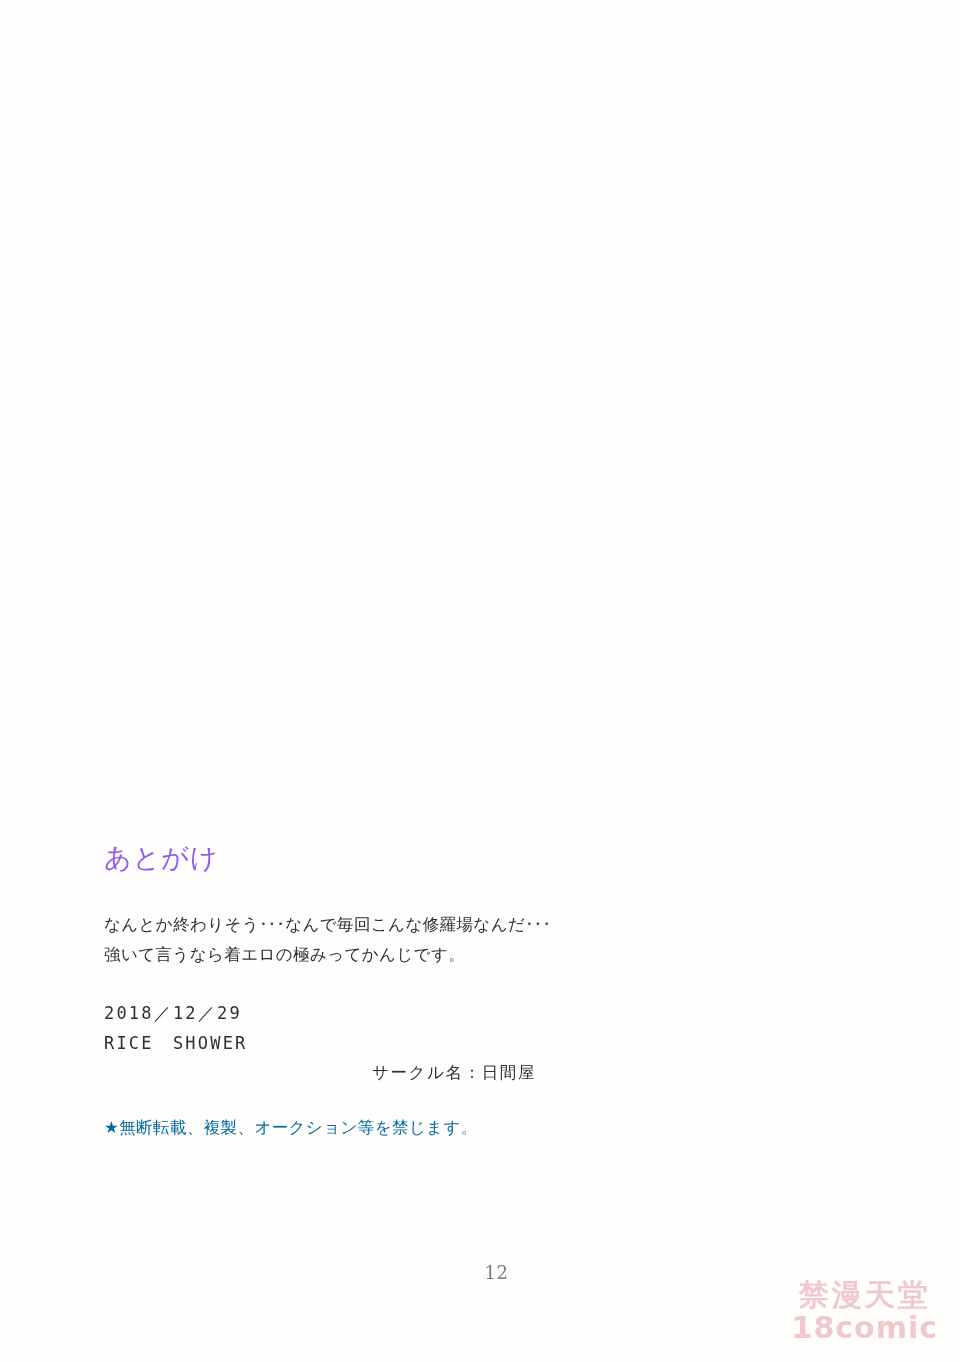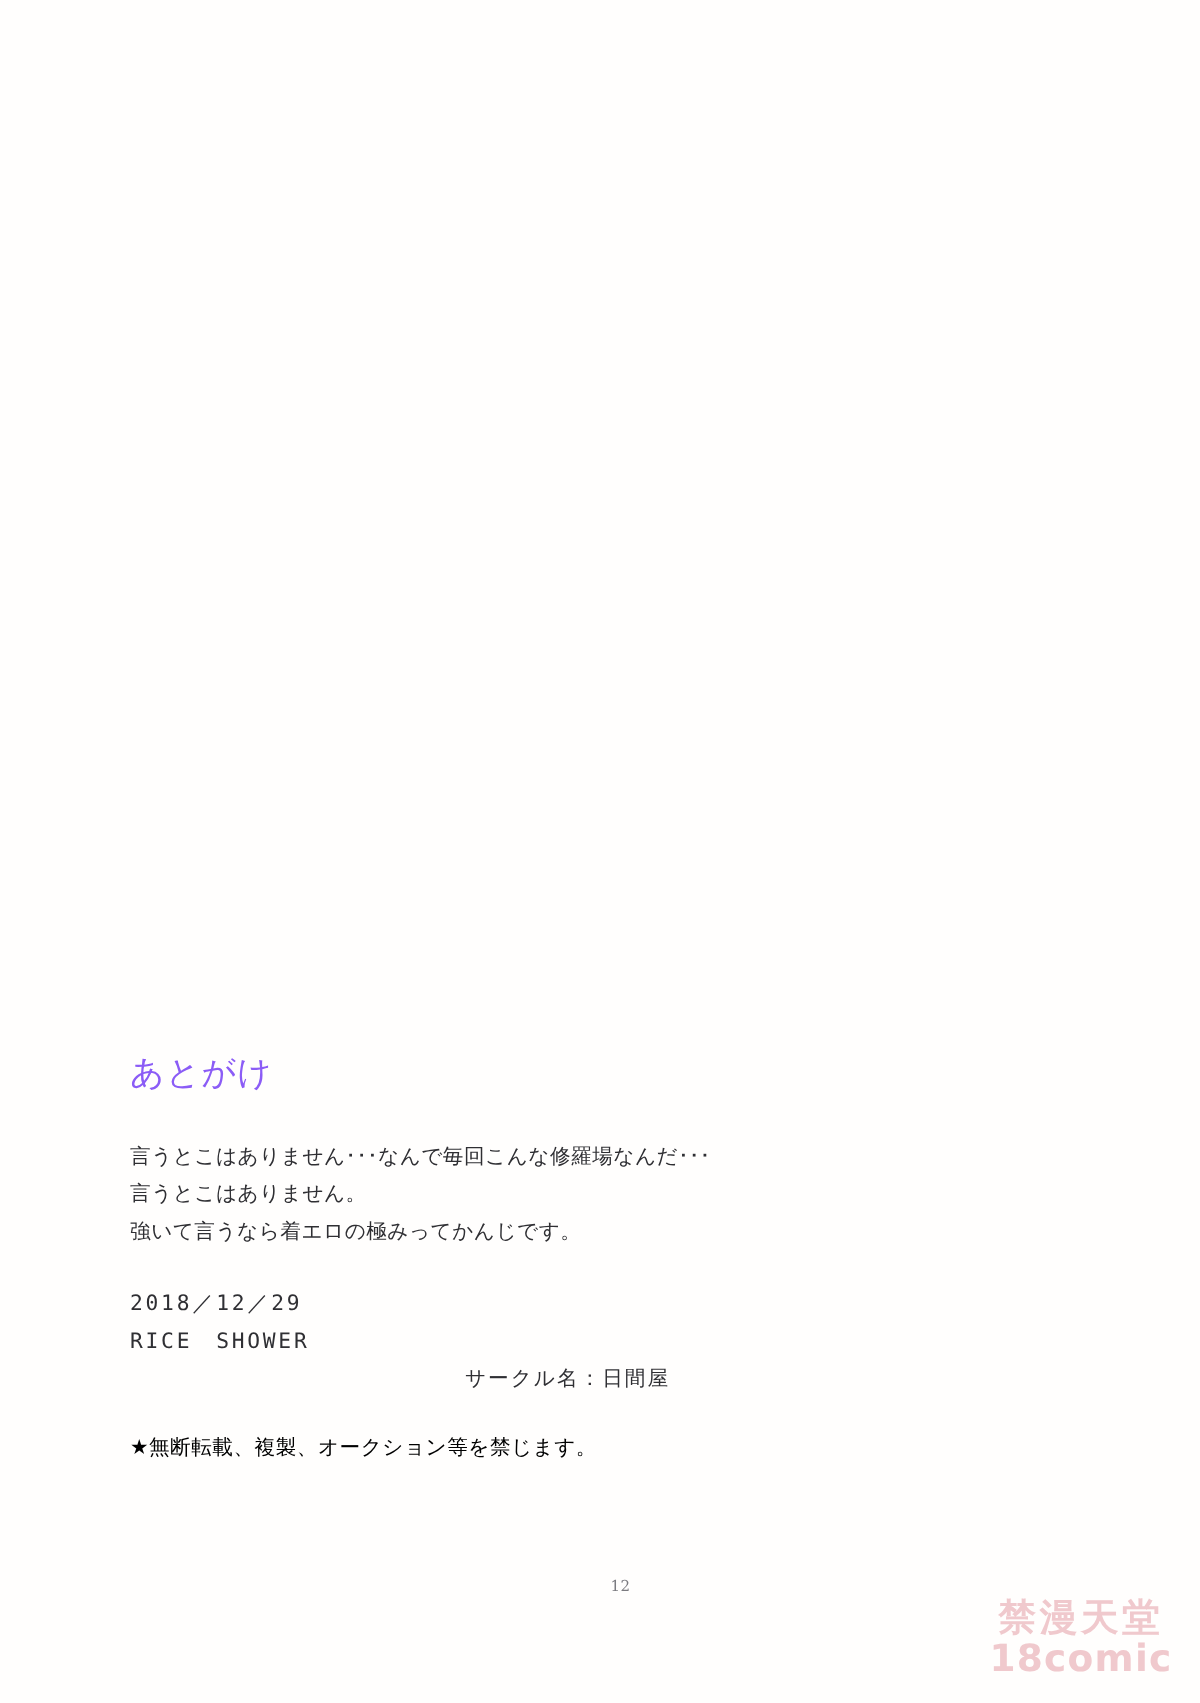--- a/index.html
+++ b/index.html
@@ -81,32 +81,32 @@
     font-family: "DejaVu Sans Mono", monospace;
     letter-spacing: 2.2px;
     font-size: 16.5px;
   }
 
   .notice-block {
     font-family: "DejaVu Sans", sans-serif;
     font-size: 16.5px;
     line-height: 28px;
     letter-spacing: 0.4px;
-    color: #000000;
+    color: #0369a1;
     white-space: nowrap;
   }
 
   .page-number {
     position: absolute;
     left: 0;
     right: 0;
     top: 1262px;
     text-align: center;
     font-family: "DejaVu Serif", serif;
-    font-size: 12px;
+    font-size: 18px;
     color: #7b7b80;
     letter-spacing: 0.5px;
     padding-left: 33px;
   }
 
   .watermark {
     position: absolute;
     right: 22px;
     bottom: 18px;
     text-align: center;
@@ -132,22 +132,21 @@
 </head>
 <body>
 
 <div class="page">
 
   <div class="afterword">
 
     <h1 class="afterword-title">あとがけ</h1>
 
     <div class="body-block">
-      <div>言うとこはありません･･･なんで毎回こんな修羅場なんだ･･･</div>
-      <div>言うとこはありません。</div>
+      <div>なんとか終わりそう･･･なんで毎回こんな修羅場なんだ･･･</div>
       <div>強いて言うなら着エロの極みってかんじです。</div>
     </div>
 
     <div class="mono-block">
       <div>2018／12／29</div>
       <div>RICE　SHOWER</div>
     </div>
 
     <div class="credits-block">
       <div>サークル名：日間屋</div>

